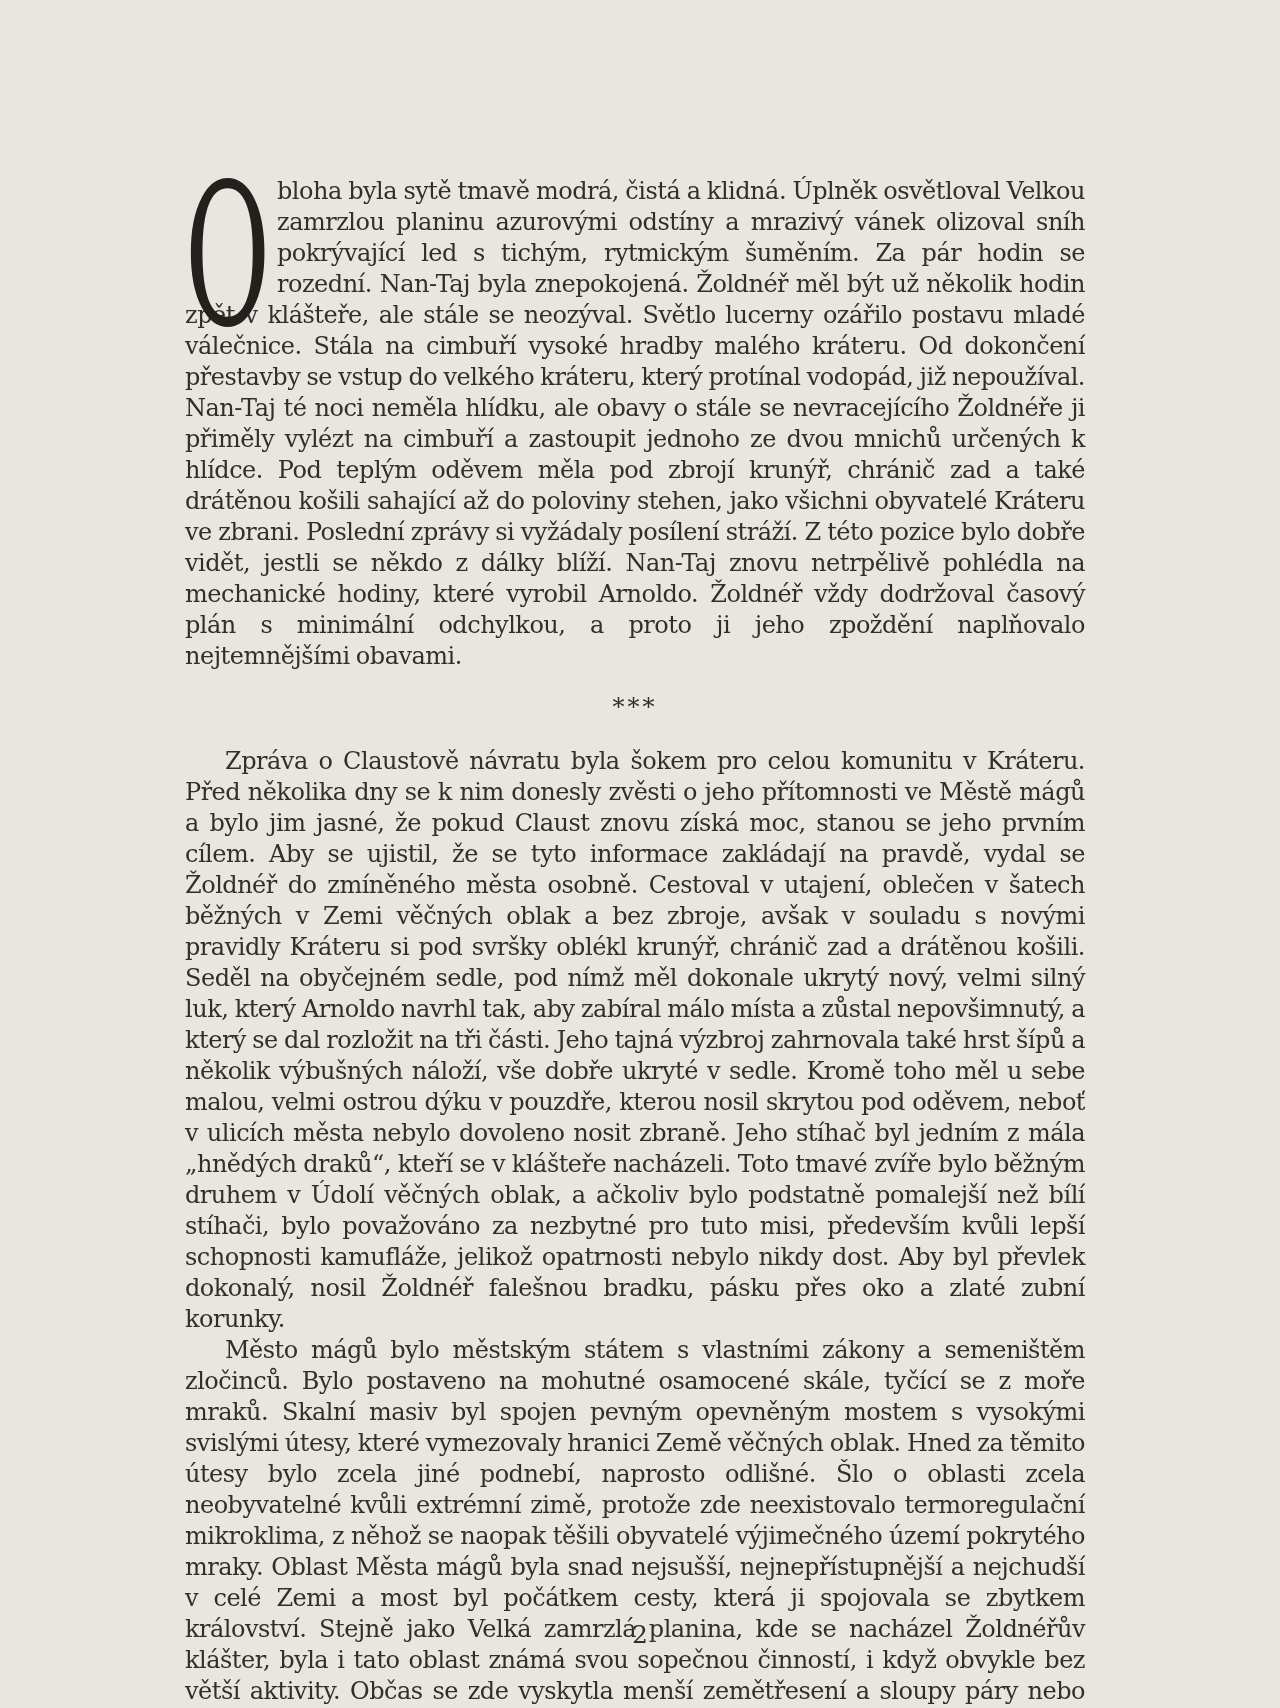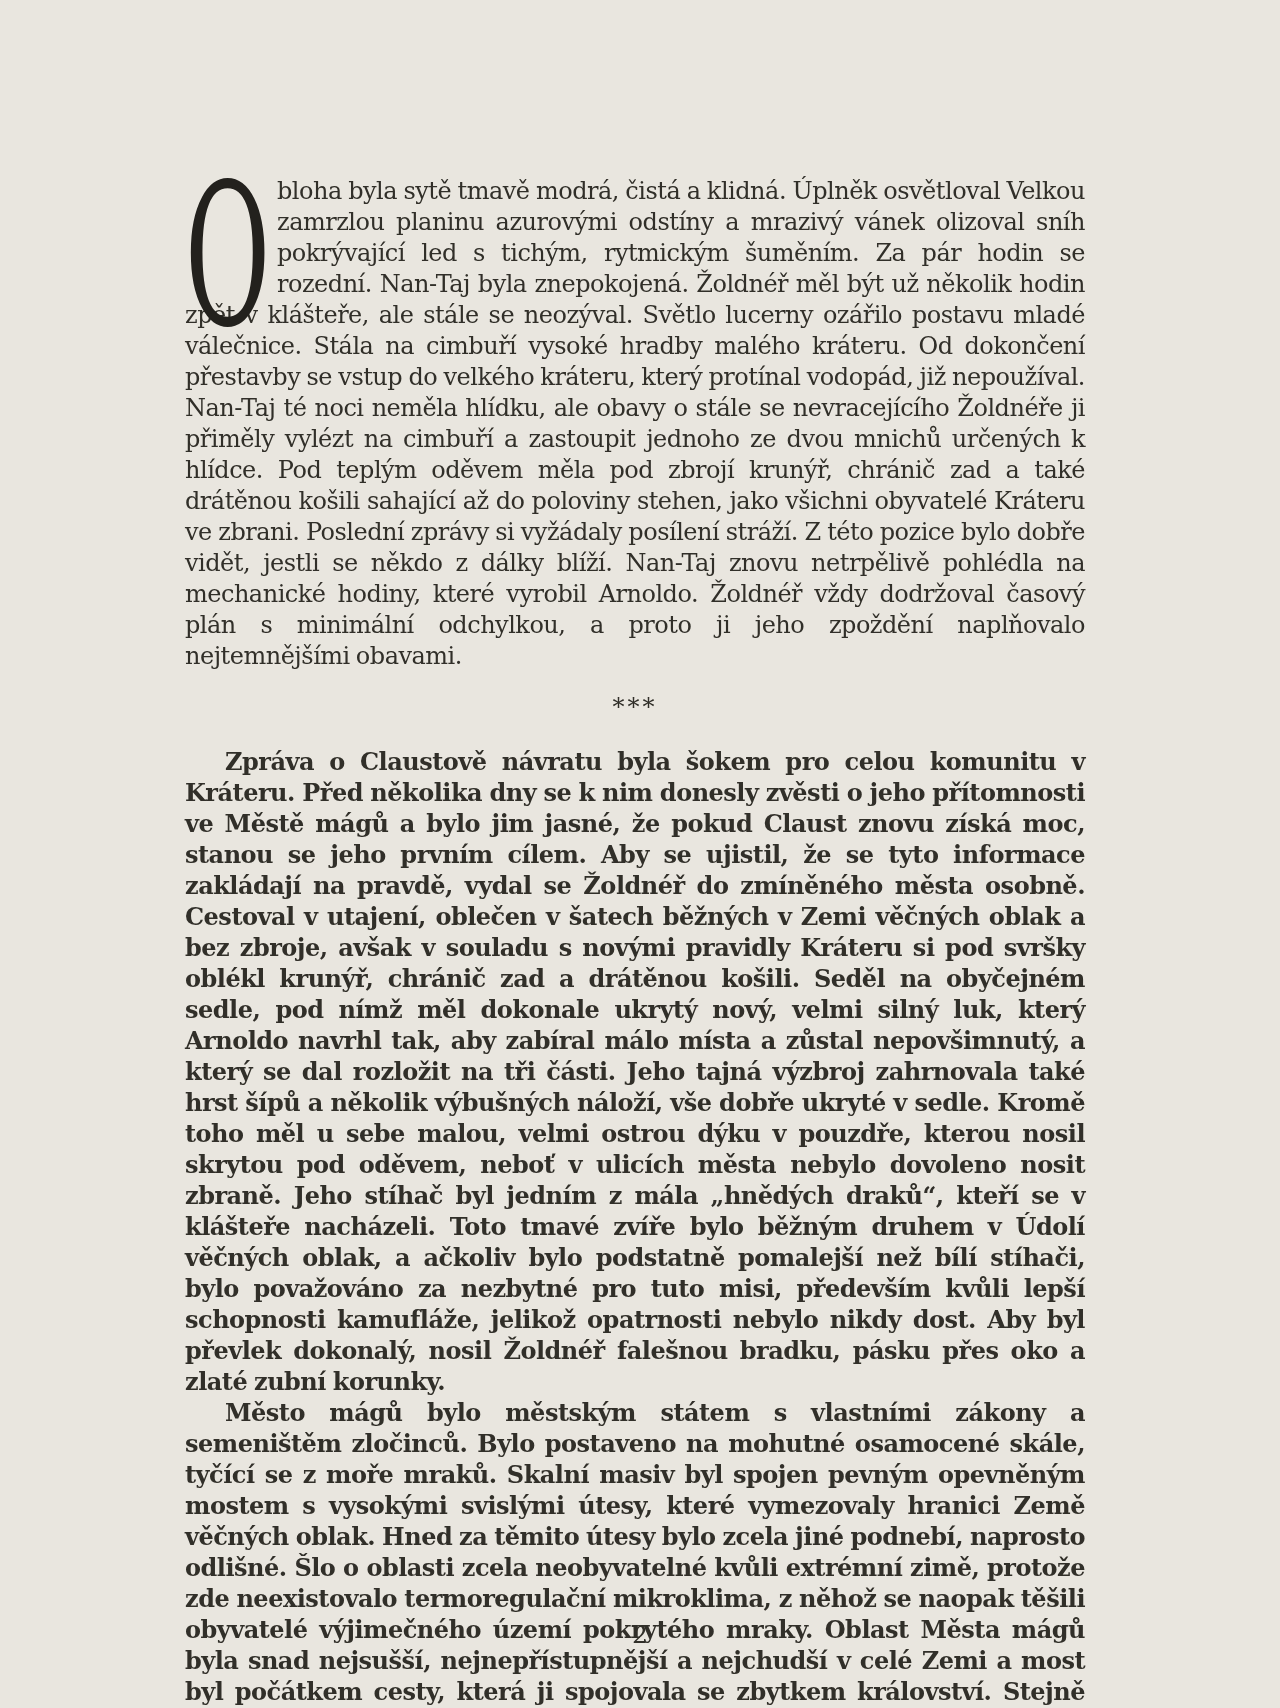--- a/index.html
+++ b/index.html
@@ -29,21 +29,20 @@
     margin: 0;
     font-size: 24px;
     line-height: 31px;
     letter-spacing: -0.5px;
     word-spacing: -1px;
     text-align: justify;
     color: #312f29;
   }
   .para.indent {
     text-indent: 40px;
-    font-weight: bold;
   }
   
   .dropcap {
     float: left;
     width: 92px;
     height: 96px;
     position: relative;
     overflow: visible;
   }
   .dropcap-glyph {

